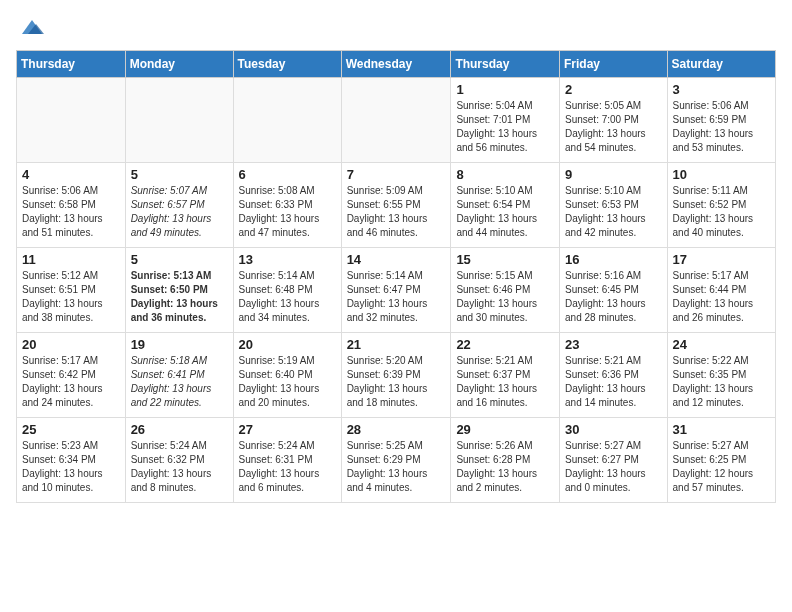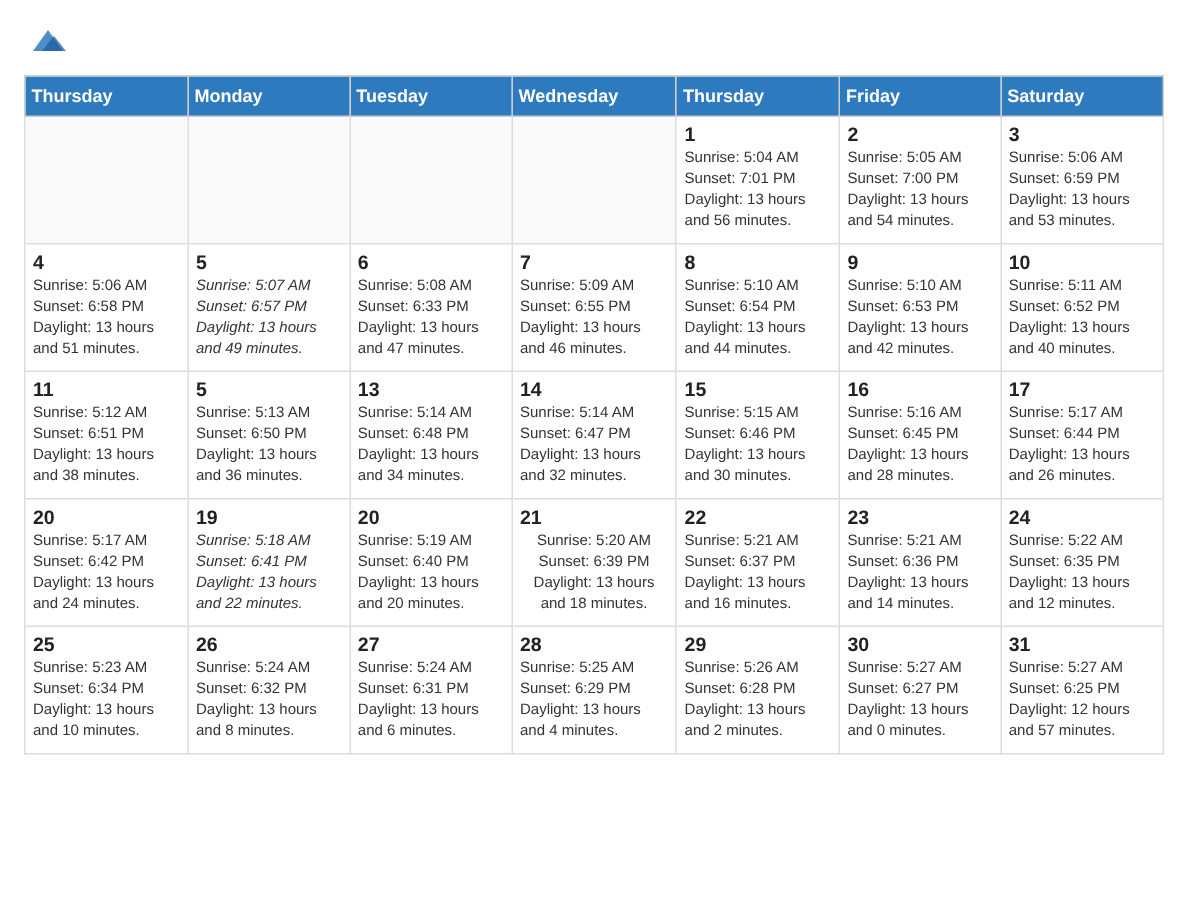--- a/index.html
+++ b/index.html
@@ -190,21 +190,21 @@
       </tr>
       <tr>
         <td>
           <div class="day-number">11</div>
           <div class="day-info" style="white-space: pre-line;">Sunrise: 5:12 AM
 Sunset: 6:51 PM
 Daylight: 13 hours and 38 minutes.</div>
         </td>
         <td>
           <div class="day-number">5</div>
-          <div class="day-info" style="white-space: pre-line;">Sunrise: 5:13 AM
+          <div class="day-info" style="white-space: pre-line; font-weight: bold;">Sunrise: 5:13 AM
 Sunset: 6:50 PM
 Daylight: 13 hours and 36 minutes.</div>
         </td>
         <td>
           <div class="day-number">13</div>
           <div class="day-info" style="white-space: pre-line;">Sunrise: 5:14 AM
 Sunset: 6:48 PM
 Daylight: 13 hours and 34 minutes.</div>
         </td>
         <td>
@@ -246,21 +246,21 @@
 Daylight: 13 hours and 22 minutes.</div>
         </td>
         <td>
           <div class="day-number">20</div>
           <div class="day-info" style="white-space: pre-line;">Sunrise: 5:19 AM
 Sunset: 6:40 PM
 Daylight: 13 hours and 20 minutes.</div>
         </td>
         <td>
           <div class="day-number">21</div>
-          <div class="day-info" style="white-space: pre-line; text-align: center;">Sunrise: 5:20 AM
+          <div class="day-info" style="white-space: pre-line;">Sunrise: 5:20 AM
 Sunset: 6:39 PM
 Daylight: 13 hours and 18 minutes.</div>
         </td>
         <td>
           <div class="day-number">22</div>
           <div class="day-info" style="white-space: pre-line;">Sunrise: 5:21 AM
 Sunset: 6:37 PM
 Daylight: 13 hours and 16 minutes.</div>
         </td>
         <td>

